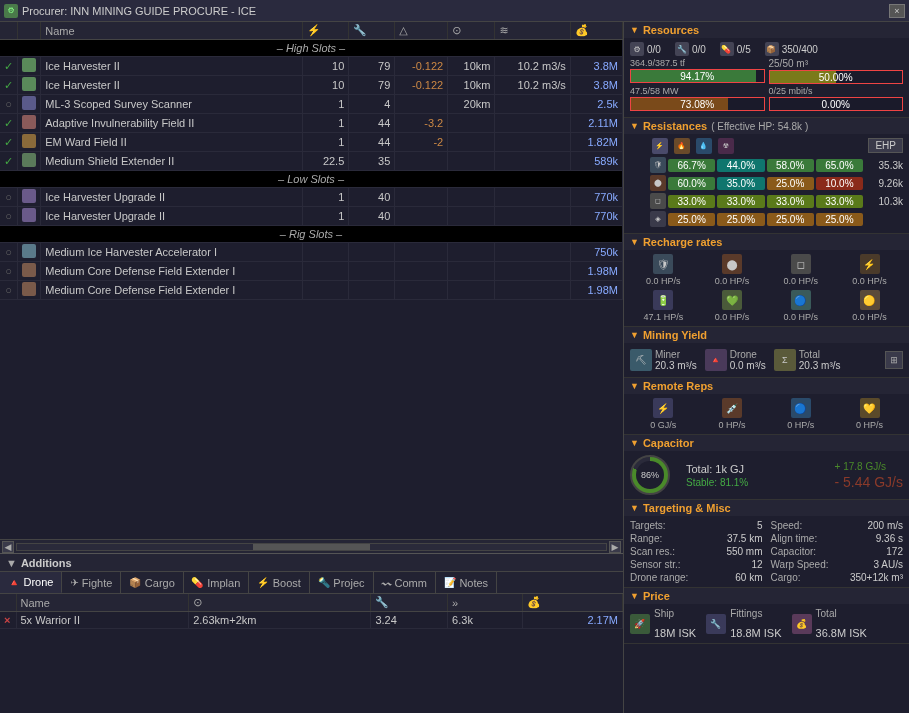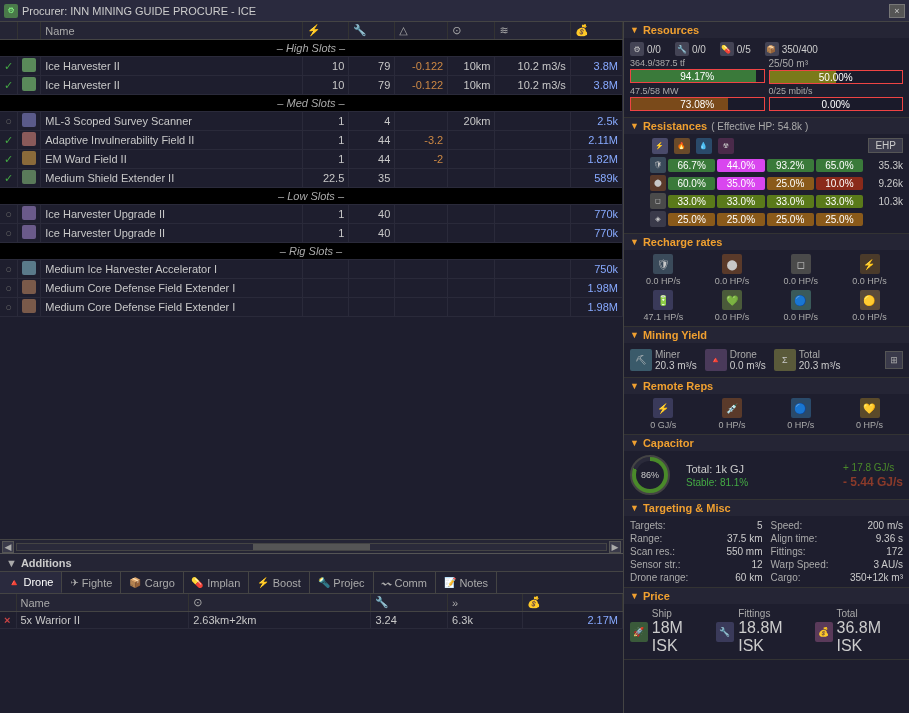--- a/index.html
+++ b/index.html
@@ -360,21 +360,21 @@
     .res-badge {
       flex: 1;
       text-align: center;
       padding: 1px 2px;
       border-radius: 2px;
       font-size: 10px;
       color: #fff;
     }
     .res-badge.green { background: #3a7a3a; }
     .res-badge.yellow-green { background: #5a7a1a; }
-    .res-badge.yellow { background: #d946ef; }
+    .res-badge.yellow { background: #0f766e; }
     .res-badge.orange { background: #8a5a1a; }
     .res-badge.red { background: #8a2a1a; }
     .res-total {
       color: #ccc;
       font-size: 10px;
       min-width: 38px;
       text-align: right;
     }
     .ehp-btn {
       background: #3a3a4a;
@@ -468,21 +468,21 @@
     }
     .cap-val { font-size: 11px; color: #ccc; }
     .cap-stable { font-size: 10px; color: #4a4; }
     .cap-rates {
       display: flex;
       flex-direction: column;
       gap: 2px;
       margin-left: auto;
     }
     .cap-plus { color: #4a8a2a; font-size: 10px; }
-    .cap-minus { color: #8a3a2a; font-size: 12px; font-weight: bold; }
+    .cap-minus { color: #8a3a2a; font-size: 14px; }
 
     
     .targeting-grid {
       display: grid;
       grid-template-columns: 1fr 1fr;
       gap: 2px 8px;
     }
     .targeting-row {
       display: flex;
       justify-content: space-between;
@@ -507,21 +507,21 @@
       background: #445;
       border-radius: 2px;
       font-size: 9px;
       display: flex; align-items: center; justify-content: center;
     }
     .price-info {
       display: flex;
       flex-direction: column;
     }
     .price-label { font-size: 10px; color: #aaa; }
-    .price-val { font-size: 16px; color: #ccc; }
+    .price-val { font-size: 11px; color: #ccc; margin-top: 8px; }
 
     
     ::-webkit-scrollbar { width: 8px; height: 8px; }
     ::-webkit-scrollbar-track { background: #1a1a2a; }
     ::-webkit-scrollbar-thumb { background: #4a4a5a; border-radius: 2px; }
   </style>
 </head>
 <body>
 
 <div class="title-bar">
@@ -567,23 +567,20 @@
         <td style="color:#4a4;text-align:center">✓</td>
         <td><div style="width:14px;height:14px;background:#5a8a5a;border-radius:2px;display:inline-block"></div></td>
         <td class="col-name">Ice Harvester II</td>
         <td class="col-num">10</td>
         <td class="col-num">79</td>
         <td class="col-neg">-0.122</td>
         <td class="col-dist">10km</td>
         <td class="col-rate">10.2 m3/s</td>
         <td class="col-price">3.8M</td>
       </tr>
-            <tr class="section-header">
-              <td colspan="9">– Med Slots –</td>
-            </tr>
             <tr class="item-row">
         <td style="color:#666;text-align:center">○</td>
         <td><div style="width:14px;height:14px;background:#5a5a8a;border-radius:2px;display:inline-block"></div></td>
         <td class="col-name">ML-3 Scoped Survey Scanner</td>
         <td class="col-num">1</td>
         <td class="col-num">4</td>
         <td class="col-neg"></td>
         <td class="col-dist">20km</td>
         <td class="col-rate"></td>
         <td class="col-price">2.5k</td>
@@ -835,21 +832,21 @@
           <div class="res-icon-sm" style="margin-left:4px;background:#4a2a4a">☢</div>
           <div style="margin-left:auto">
             <button class="ehp-btn">EHP</button>
           </div>
         </div>
 
         <div class="res-row">
           <div class="res-icon-sm" style="background:#3a4a5a">🛡</div>
           <div class="res-badge green">66.7%</div>
           <div class="res-badge yellow">44.0%</div>
-          <div class="res-badge green">93.2%</div>
+          <div class="res-badge green">58.0%</div>
           <div class="res-badge green">65.0%</div>
           <div class="res-total">35.3k</div>
         </div>
 
         <div class="res-row">
           <div class="res-icon-sm" style="background:#5a3a2a">⬤</div>
           <div class="res-badge green">60.0%</div>
           <div class="res-badge yellow">35.0%</div>
           <div class="res-badge orange">25.0%</div>
           <div class="res-badge red">10.0%</div>
@@ -1030,21 +1027,21 @@
     </div>
             <div class="targeting-row">
       <span class="targeting-label">Align time:</span>
       <span class="targeting-val">9.36 s</span>
     </div>
             <div class="targeting-row">
       <span class="targeting-label">Scan res.:</span>
       <span class="targeting-val">550 mm</span>
     </div>
             <div class="targeting-row">
-      <span class="targeting-label">Fittings:</span>
+      <span class="targeting-label">Capacitor:</span>
       <span class="targeting-val">172</span>
     </div>
             <div class="targeting-row">
       <span class="targeting-label">Sensor str.:</span>
       <span class="targeting-val">12</span>
     </div>
             <div class="targeting-row">
       <span class="targeting-label">Warp Speed:</span>
       <span class="targeting-val">3 AU/s</span>
     </div>

